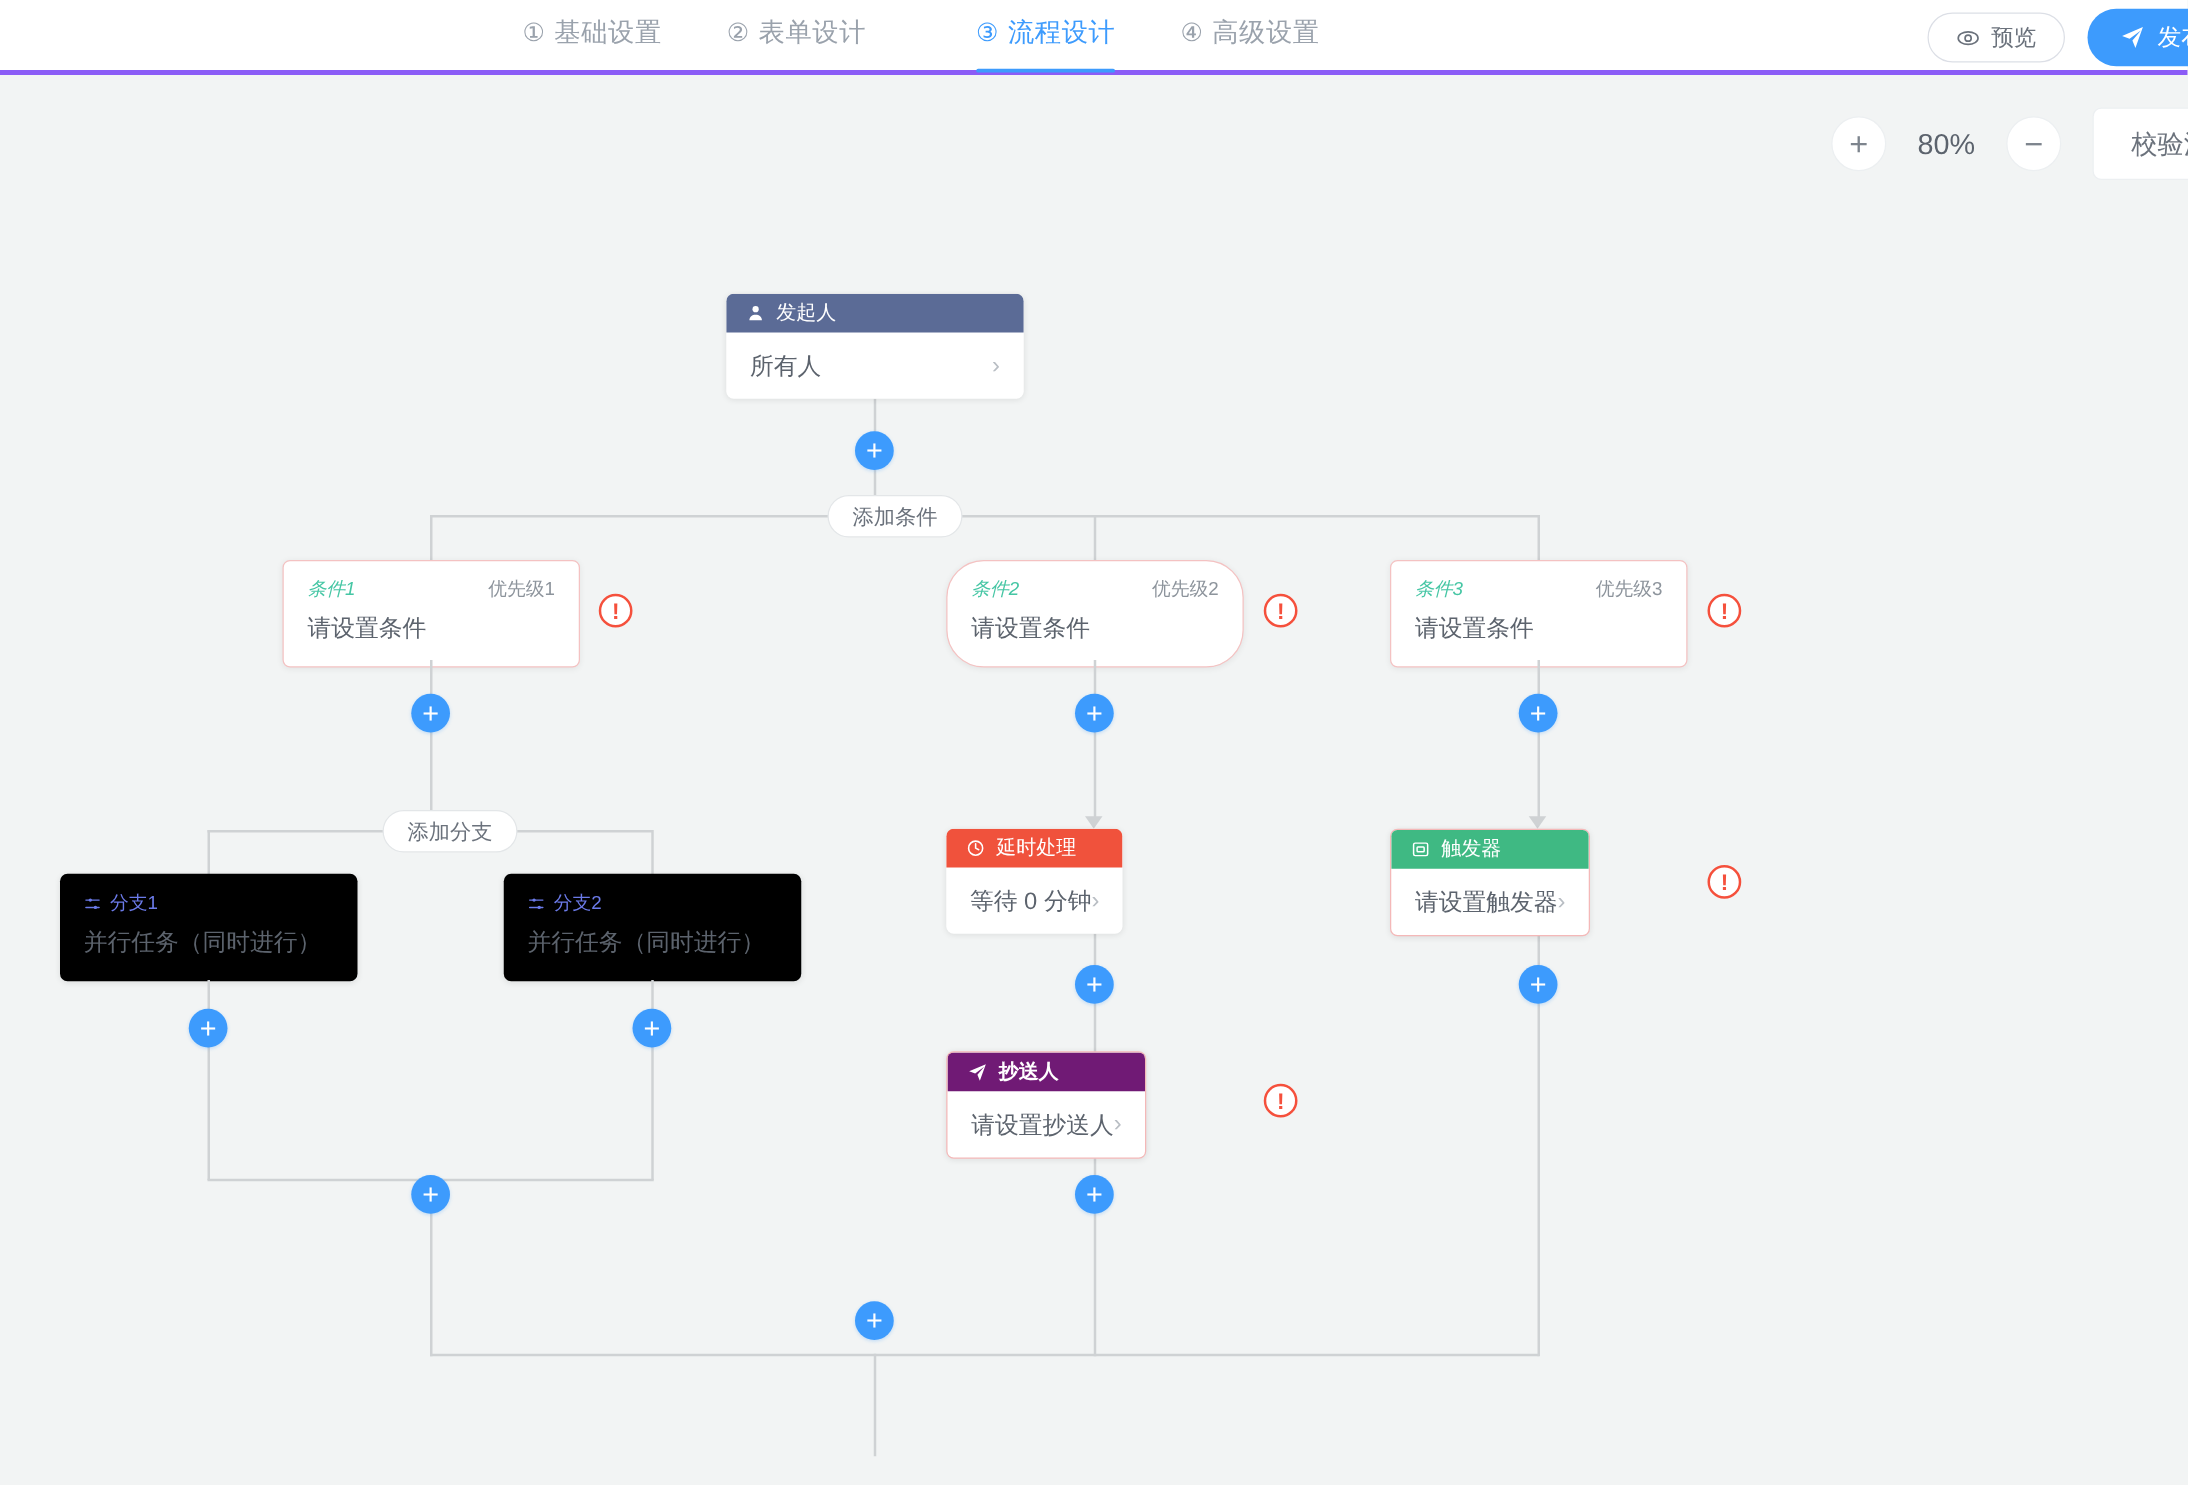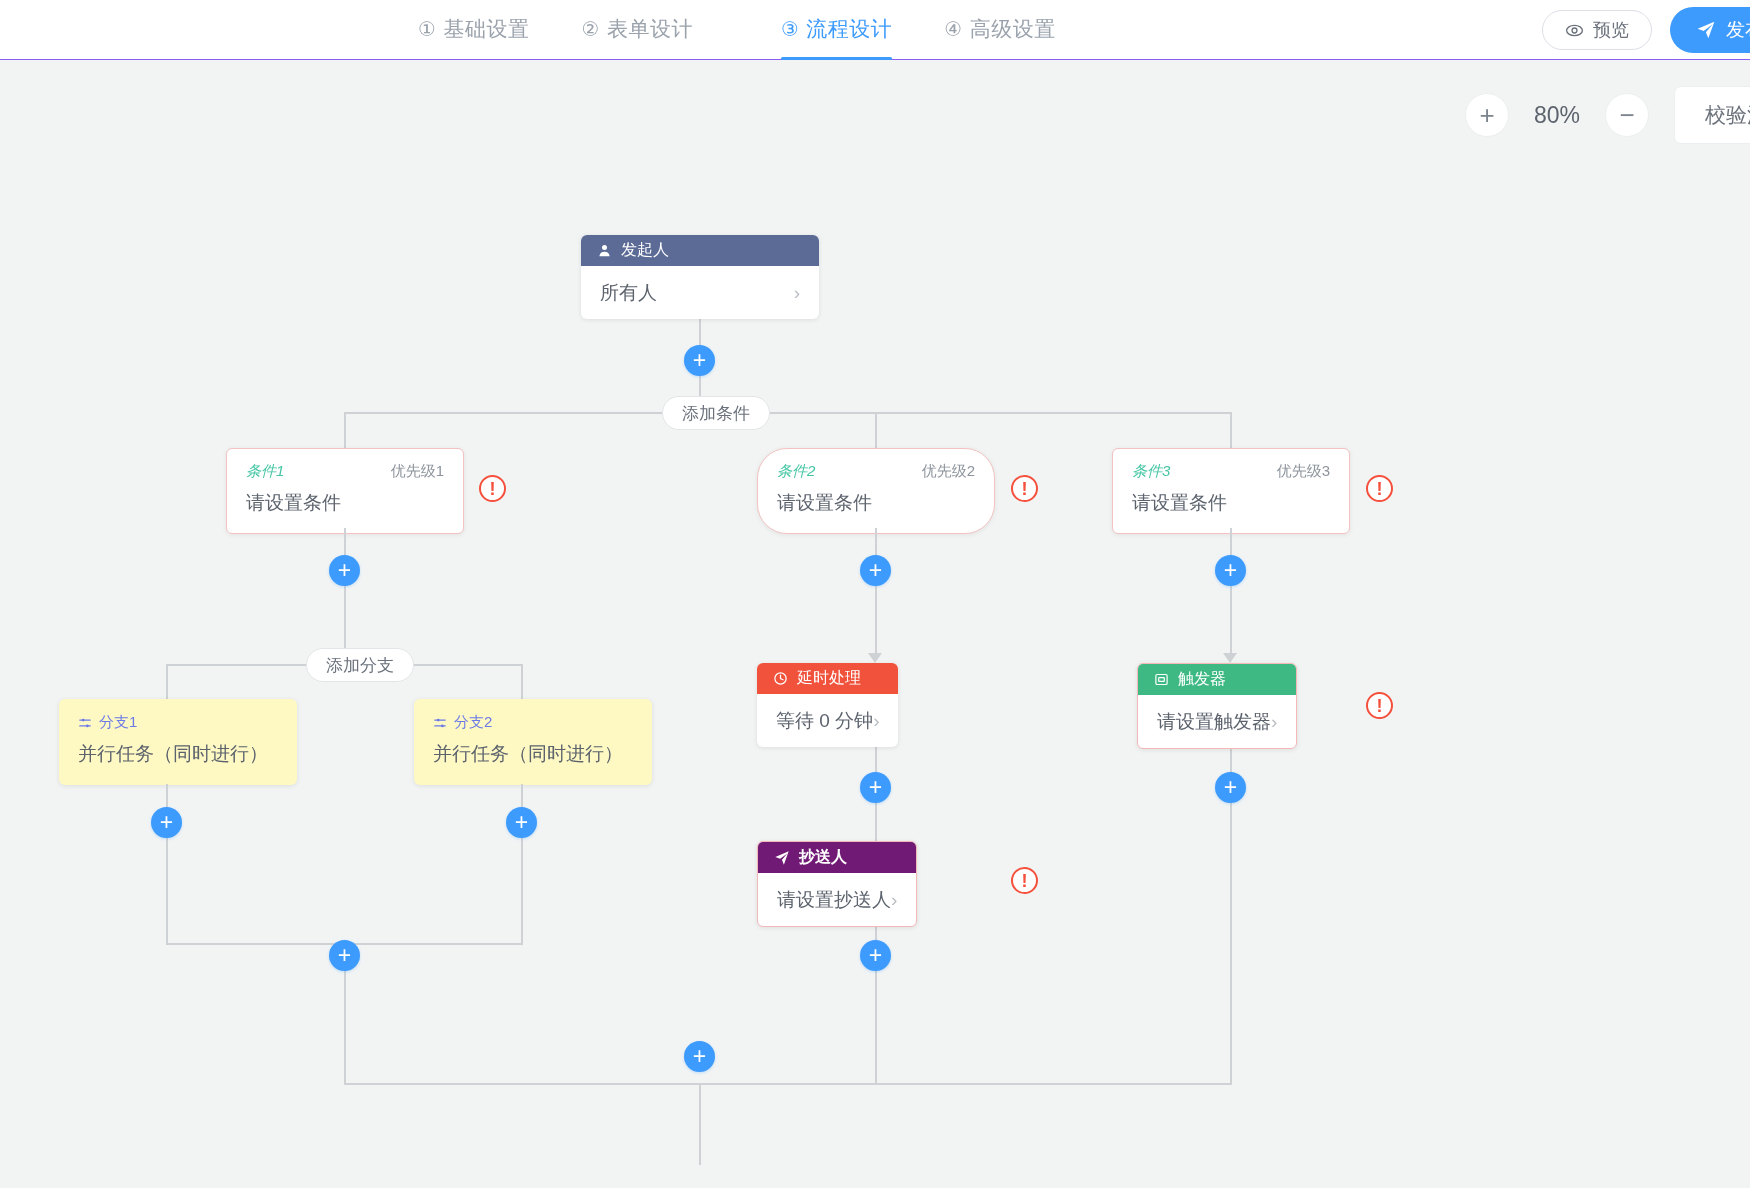--- a/index.html
+++ b/index.html
@@ -6,21 +6,21 @@
   * { box-sizing: border-box; margin:0; padding:0; }
   html,body{ width:1750px; height:1188px; overflow:hidden; }
   body{
     font-family:"Liberation Sans","DejaVu Sans",sans-serif;
     background:#f2f4f4; color:#4a4a4a; -webkit-font-smoothing:antialiased;
   }
 
   
   .header{
     position:absolute; left:0; top:0; width:1750px; height:60px;
-    background:#ffffff; border-bottom:1px solid #8b5cf6;
+    background:#ffffff; border-bottom:4px solid #8b5cf6;
     display:flex; align-items:center;
   }
   .steps{ display:flex; align-items:center; height:60px; margin-left:418px; }
   .step{
     font-size:21px; color:#9aa2ac; height:60px; line-height:58px;
     margin-right:52px; position:relative; cursor:pointer; white-space:nowrap;
     letter-spacing:.5px;
   }
   .step .num{ margin-right:7px; font-size:20px; }
   .step.active{ color:#3d9bfd;margin-left:36px; }
@@ -120,21 +120,21 @@
   }
   .cond-top{
     display:flex; align-items:center; justify-content:space-between;
     padding:13px 19px 0 19px;
   }
   .cond-name{ font-size:15px; color:#45c6a4;font-style:italic; }
   .cond-prio{ font-size:15px; color:#8d949c; }
   .cond-body{ padding:9px 19px 17px 19px; font-size:19px; color:#5c636d; }
 
   
-  .n-branch{ width:238px; background:#fef9c3; border-radius:6px; box-shadow:0 1px 5px rgba(0,0,0,.09);margin-left:11px; }
+  .n-branch{ width:238px; background:#000000; border-radius:6px; box-shadow:0 1px 5px rgba(0,0,0,.09); }
   .br-top{ padding:14px 19px 0 19px; display:flex; align-items:center; gap:7px; }
   .br-name{ font-size:15px; color:#6b7ae8; }
   .br-body{ padding:9px 19px 18px 19px; font-size:19px; color:#5c636d; }
 
   
   .n-delay  .node-head{ background:#f0523c; }
   .n-cc     .node-head{ background:#701a75;font-weight:bold; }
   .n-trigger .node-head{ background:#3fb983; }
   .err-border{ border:1px solid #f4b8b8; }
 
@@ -337,21 +337,21 @@
   </div>
   <div class="warn" style="left:1011px; top:790px;">!</div>
 
   <div class="ln lnv" style="left:875px; top:848px; height:160px;"></div>
   <div class="plus" style="left:860px; top:863px;">+</div>
 
   <div class="ln lnv" style="left:1230px; top:451px; height:130px;"></div>
   <div class="plus" style="left:1215px; top:478px;">+</div>
   <div class="arrow" style="left:1223px; top:576px;"></div>
 
-  <div class="node n-trigger err-border" style="left:1112px; top:586px;margin-left:25px;">
+  <div class="node n-trigger err-border" style="left:1112px; top:586px;">
     <div class="node-head">
       <span class="ico">
         <svg width="15" height="15" viewBox="0 0 24 24" fill="none" stroke="#ffffff" stroke-width="1.9">
           <rect x="3" y="4" width="18" height="16" rx="2"></rect>
               <rect x="7.5" y="9" width="9" height="6" rx="1"></rect>
         </svg>
       </span>
       <span>触发器</span>
     </div>
     <div class="node-body">

